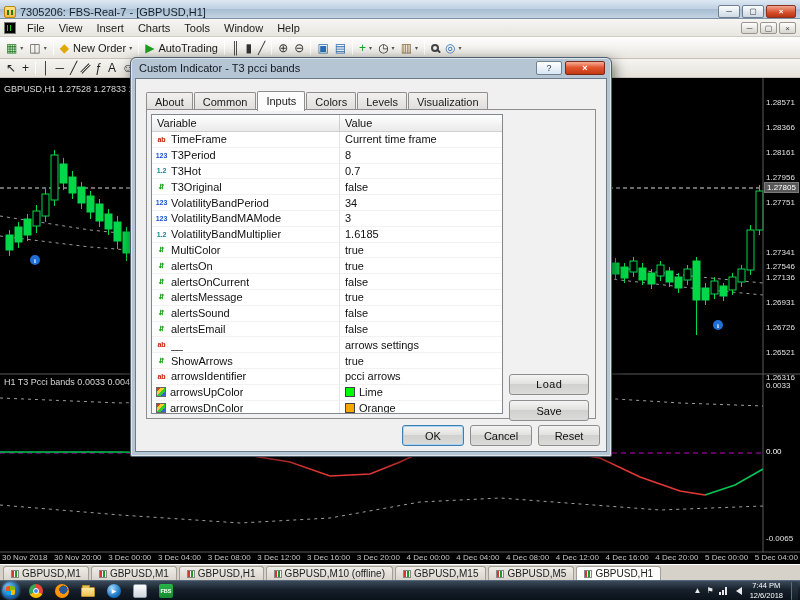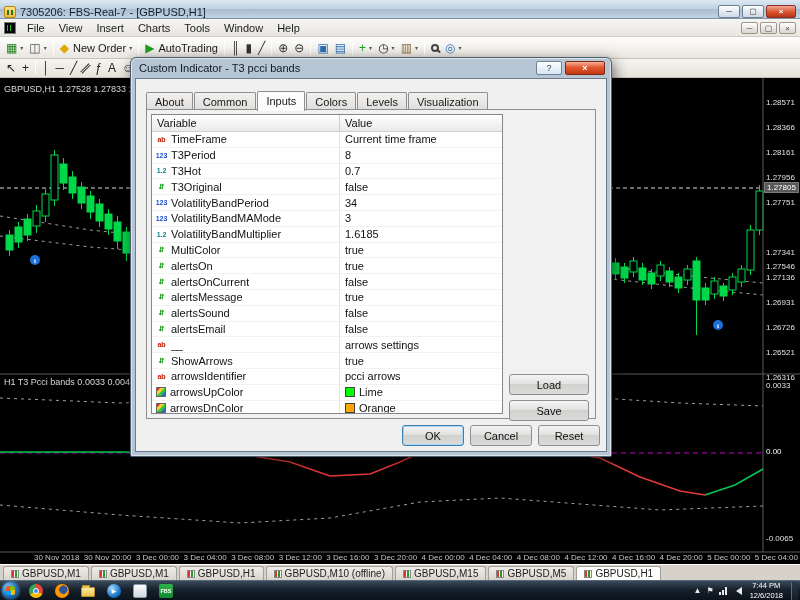--- a/index.html
+++ b/index.html
@@ -62,21 +62,21 @@
   .ohlc-info { position:absolute; top:6px; left:4px; font-size:9px; color:#d8d8d8; white-space:pre; }
   .ind-label { position:absolute; top:299px; left:4px; font-size:9px; color:#d8d8d8; white-space:pre; }
   .price-axis { position:absolute; inset:0; }
   .plabel { position:absolute; left:766px; font-size:8px; color:#e0e0e0; }
   .cur-price { position:absolute; left:764px; top:104px; font-size:8px; color:#fff;
     background:#585858; border:1px solid #7a7a7a; padding:0 2px; }
   .ind-upper-label { position:absolute; left:766px; top:303px; font-size:8px; color:#e0e0e0; }
   .ind-zero-label  { position:absolute; left:766px; top:369px; font-size:8px; color:#fff; }
   .ind-lower-label { position:absolute; left:766px; top:456px; font-size:8px; color:#e0e0e0; }
   .time-axis { position:absolute; left:0; right:0; top:475px; height:11px; display:flex;
-    justify-content:space-between; padding:0 2px; font-size:8px; color:#c4c4c4; white-space:nowrap;margin-left:32px; }
+    justify-content:space-between; padding:0 2px; font-size:8px; color:#c4c4c4; white-space:nowrap; }
 
   
   .chart-tabs { position:absolute; top:564px; left:0; right:0; height:16px; background:#d6d2ca;
     border-top:1px solid #fff; display:flex; align-items:flex-end; gap:2px; padding:1px 3px 0; }
   .ctab { display:flex; align-items:center; gap:3px; height:14px; padding:0 7px; font-size:10px;
     color:#222; background:linear-gradient(#efede8,#d9d5cd); border:1px solid #a39f96;
     border-bottom:none; border-radius:3px 3px 0 0; white-space:nowrap; }
   .ctab.active { background:#fdfdfb; }
   .ctab-icon { width:8px; height:8px; border:1px solid #888; background:
     repeating-linear-gradient(90deg,#d33 0 2px,#fff 2px 3px,#1a9e1a 3px 5px,#fff 5px 6px); }
@@ -152,21 +152,21 @@
   .prow-var { width:188px; border-right:1px solid #e6e6e6; display:flex; align-items:center; height:100%; }
   .badge { width:15px; text-align:center; font-weight:bold; margin:0 2px; font-size:7px; flex:0 0 auto; }
   .badge-color-swatch { width:10px; height:10px; margin:0 4px; border:1px solid #666; flex:0 0 auto;
     background:linear-gradient(135deg,#e33 0 25%,#fc3 25% 50%,#3c3 50% 75%,#36c 75%); }
   .pname { white-space:nowrap; overflow:hidden; }
   .prow-val { flex:1; display:flex; align-items:center; padding-left:5px; gap:4px; }
   .vswatch { width:10px; height:10px; border:1px solid #444; flex:0 0 auto; }
   .wbtn { background:linear-gradient(#f4f4f4,#e2e2e0 45%,#d0d0ce 46%,#dbdbd9);
     border:1px solid #8e8e8e; border-radius:3px; font-size:11px; color:#111;
     display:flex; align-items:center; justify-content:center; }
-  .btn-load { position:absolute; right:6px; top:264px; width:80px; height:21px; }
+  .btn-load { position:absolute; right:6px; top:264px; width:80px; height:21px;font-family:Liberation Mono, monospace; }
   .btn-save { position:absolute; right:6px; top:290px; width:80px; height:21px; }
   .dfooter { position:absolute; right:6px; bottom:5px; display:flex; gap:6px; }
   .dfooter .wbtn { width:62px; height:21px;text-align:center; }
   .wbtn.default { border-color:#3c7fb1; box-shadow:inset 0 0 0 1px #a9d4f5; }
 </style>
 </head>
 <body>
 
 <div class="screen">
 

